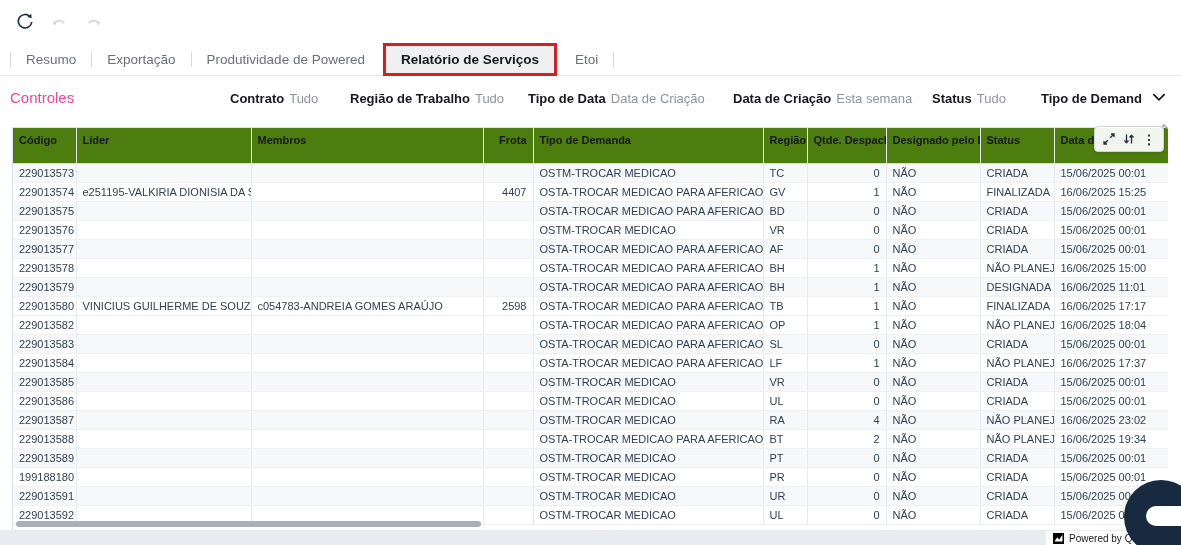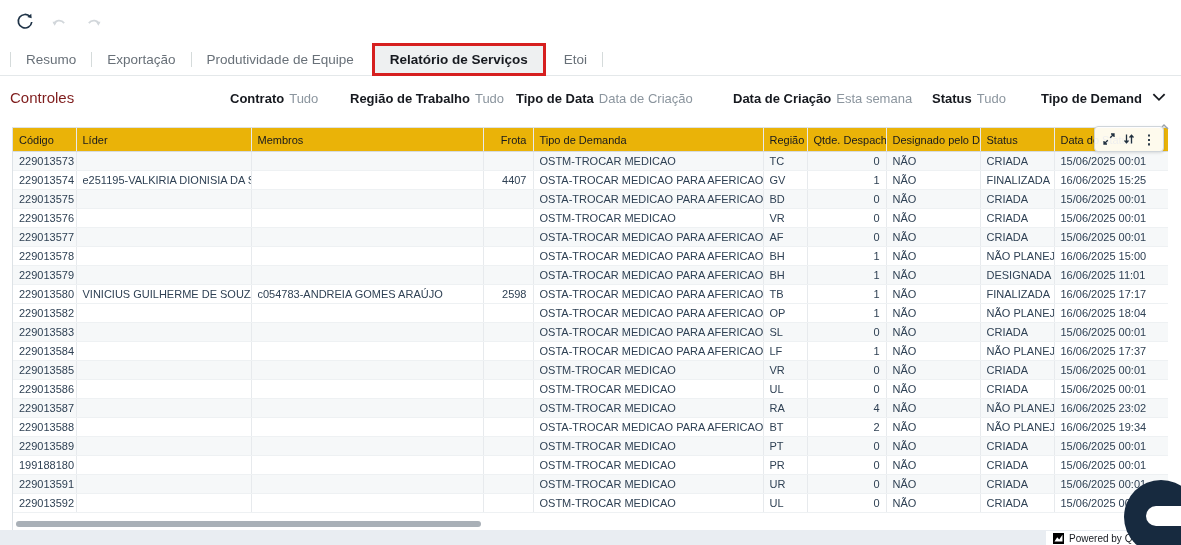--- a/index.html
+++ b/index.html
@@ -11,36 +11,36 @@
   
   .topbar{position:absolute;left:0;top:0;width:1181px;height:44px;display:flex;align-items:center;padding-left:16px;gap:16px;box-sizing:border-box;}
   .tool-icon{width:18px;height:18px;display:inline-flex;align-items:center;justify-content:center;cursor:pointer;}
   
   .tabbar{position:absolute;left:0;top:44px;width:1181px;height:32px;display:flex;align-items:center;padding-left:10px;box-sizing:border-box;border-bottom:1px solid #e4e8ea;background:#fff;}
   .tab{font-size:13.5px;color:#687078;padding:6px 15px;white-space:nowrap;cursor:pointer;}
   .tab.active{color:#16191f;font-weight:bold;background:#eef0f1;outline:3px solid #d61f1f;outline-offset:0;margin:0 6px;}
   .tabsep{width:1px;height:15px;background:#d5dbdb;flex:0 0 1px;}
   
   .controls{position:absolute;left:0;top:80px;width:1181px;height:38px;}
-  .controls-title{position:absolute;left:10px;top:9px;font-size:15px;color:#7f1d1d;}
+  .controls-title{position:absolute;left:10px;top:9px;font-size:15px;color:#ec4899;}
   .filter{position:absolute;top:11px;font-size:13px;white-space:nowrap;cursor:pointer;}
   .filter .flabel{font-weight:bold;color:#16191f;}
   .filter .fvalue{color:#8b959e;margin-left:5px;}
   .filter:nth-of-type(1){left:113px;margin-top:44px;}
   .filter:nth-of-type(2){left:230px;}
   .filter:nth-of-type(3){left:350px;}
-  .filter:nth-of-type(4){left:516px;}
+  .filter:nth-of-type(4){left:528px;}
   .filter:nth-of-type(5){left:733px;}
   .filter:nth-of-type(6){left:932px;}
   .filter:nth-of-type(7){left:1041px;}
   .controls-chevron{position:absolute;left:1150px;top:8px;cursor:pointer;}
   
   .table-wrap{position:absolute;left:12px;top:127px;width:1156px;height:403px;overflow:hidden;border-left:1px solid #dde2e6;border-top:1px solid #dde2e6;box-sizing:border-box;background:#fff;}
   table{border-collapse:collapse;table-layout:fixed;width:1155px;font-size:11px;}
-  th{font-weight:normal;color:#16191f;text-align:left;padding:5px 6px 4px 6px;border-bottom:1px solid #d6dbe0;border-right:1px solid #e7eaed;white-space:nowrap;overflow:hidden;background:#eab308;height:14px;}
+  th{font-weight:bold;color:#16191f;text-align:left;padding:5px 6px 16px 6px;border-bottom:1px solid #d6dbe0;border-right:1px solid #e7eaed;white-space:nowrap;overflow:hidden;background:#4d7c0f;height:14px;}
   td{color:#2f4154;padding:2px 6px;border-right:1px solid #e7eaed;border-bottom:1px solid #eef1f3;white-space:nowrap;overflow:hidden;height:14px;line-height:14px;}
   tr.alt td{background:#f6f8f9;}
   .al-r{text-align:right;}
   
   .widget-menu{position:absolute;left:1094px;top:126px;height:24px;display:flex;align-items:center;gap:4px;padding:0 6px;background:rgba(255,255,255,0.93);border:1px solid #cfd5da;border-radius:4px;box-shadow:0 1px 3px rgba(0,0,0,0.12);z-index:6;}
   .wicon{width:16px;height:16px;display:inline-flex;align-items:center;justify-content:center;cursor:pointer;color:#21303f;}
   .kebab{font-size:13px;font-weight:bold;color:#21303f;letter-spacing:0;}
   
   .hscroll{position:absolute;left:16px;top:521px;width:465px;height:6px;background:#a9b0b7;border-radius:3px;z-index:5;cursor:grab;}
   .vscroll-caret{position:absolute;left:1158px;top:118px;color:#9aa2aa;z-index:5;cursor:pointer;}
@@ -75,21 +75,21 @@
       </svg>
   </span>
 </div>
 
 <div class="tabbar" id="tabbar">
     <span class="tabsep"></span>
     <span class="tab">Resumo</span>
     <span class="tabsep"></span>
     <span class="tab">Exportação</span>
     <span class="tabsep"></span>
-    <span class="tab">Produtividade de Equipe</span>
+    <span class="tab">Produtividade de Powered</span>
     <span class="tab active">Relatório de Serviços</span>
     <span class="tab">Etoi</span>
     <span class="tabsep"></span>
   </div>
 
 <div class="controls">
   <span class="controls-title">Controles</span>
   <span id="filters"><span class="filter"><span class="flabel">Unidade</span><span class="fvalue">Tudo</span></span><span class="filter"><span class="flabel">Contrato</span><span class="fvalue">Tudo</span></span><span class="filter"><span class="flabel">Região de Trabalho</span><span class="fvalue">Tudo</span></span><span class="filter"><span class="flabel">Tipo de Data</span><span class="fvalue">Data de Criação</span></span><span class="filter"><span class="flabel">Data de Criação</span><span class="fvalue">Esta semana</span></span><span class="filter"><span class="flabel">Status</span><span class="fvalue">Tudo</span></span><span class="filter"><span class="flabel">Tipo de Demand</span></span></span>
   <span class="controls-chevron">
     <svg width="18" height="18" viewBox="0 0 16 16">

